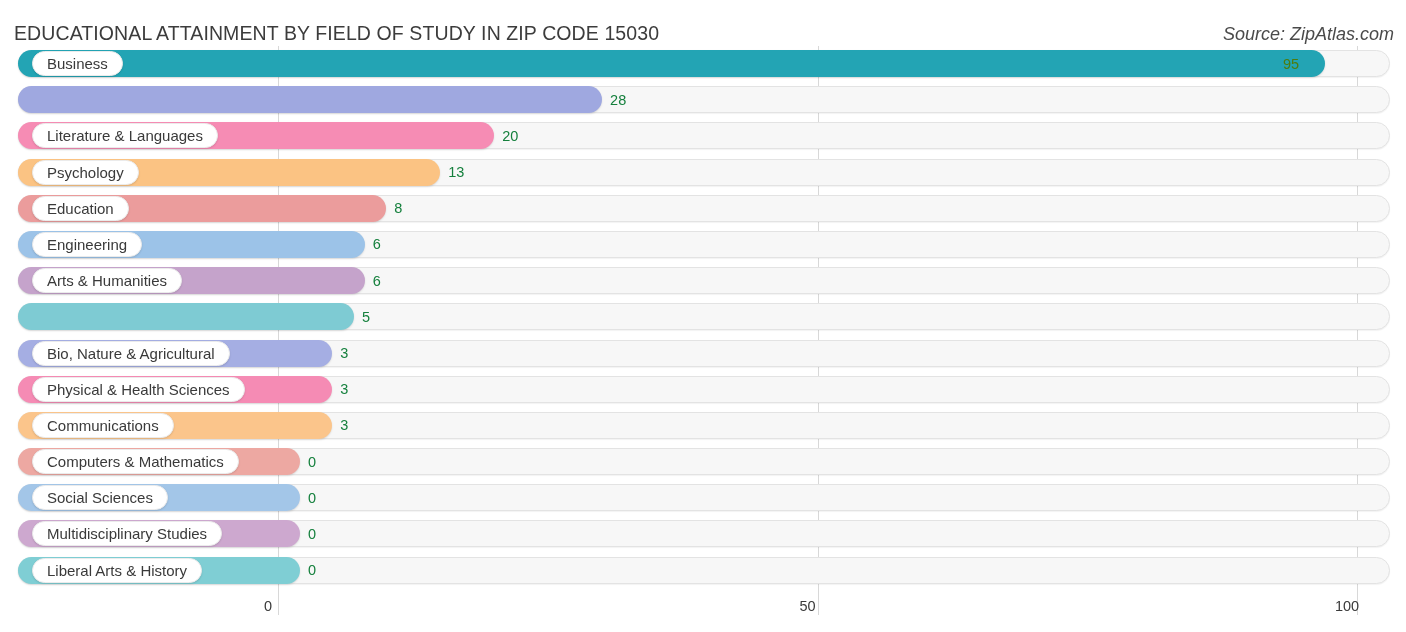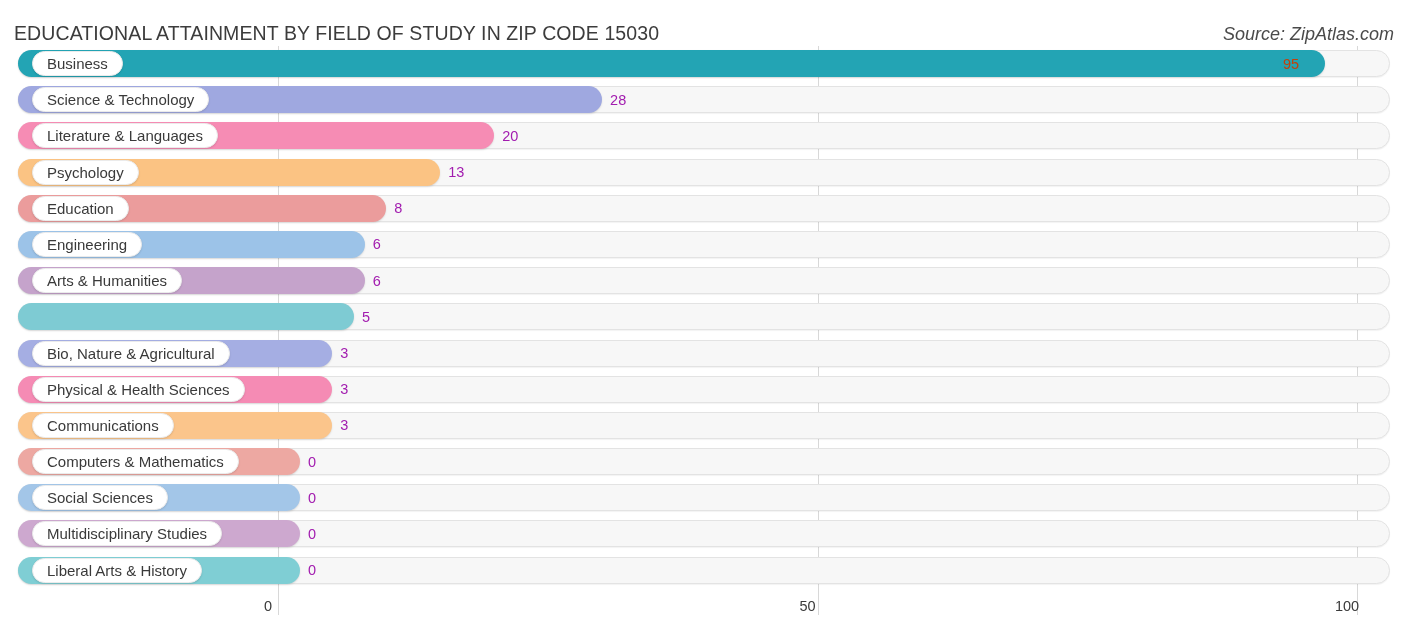--- a/index.html
+++ b/index.html
@@ -117,31 +117,31 @@
   }
 
   
   .value-out {
     position: absolute;
     top: 5px;
     height: 25px;
     display: flex;
     align-items: center;
     font-size: 14.5px;
-    color: #a21caf;
+    color: #15803d;
     white-space: nowrap;
   }
   .value-in {
     position: absolute;
     top: 5px;
     height: 25px;
     display: flex;
     align-items: center;
     font-size: 14.5px;
-    color: #c2410c;
+    color: #4d7c0f;
     white-space: nowrap;
   }
 
   
   #xaxis {
     position: absolute;
     left: 0;
     top: 595px;
     width: 1406px;
     height: 37px;
@@ -181,23 +181,20 @@
         <div class="track"></div>
         <div class="bar" style="width: 1307.05px; background: rgb(35, 164, 180);"></div>
         <div class="pill">
           <span class="pill-label">Business</span>
         </div>
         <div class="value-in" style="left: 1283.05px;">95</div>
       </div>
       <div class="row">
         <div class="track"></div>
         <div class="bar" style="width: 584.12px; background: rgb(159, 168, 224);"></div>
-        <div class="pill">
-          <span class="pill-label">Science &amp; Technology</span>
-        </div>
         <div class="value-out" style="left: 610.12px;">28</div>
       </div>
       <div class="row">
         <div class="track"></div>
         <div class="bar" style="width: 476.22px; background: rgb(246, 140, 180);"></div>
         <div class="pill">
           <span class="pill-label">Literature &amp; Languages</span>
         </div>
         <div class="value-out" style="left: 502.22px;">20</div>
       </div>

